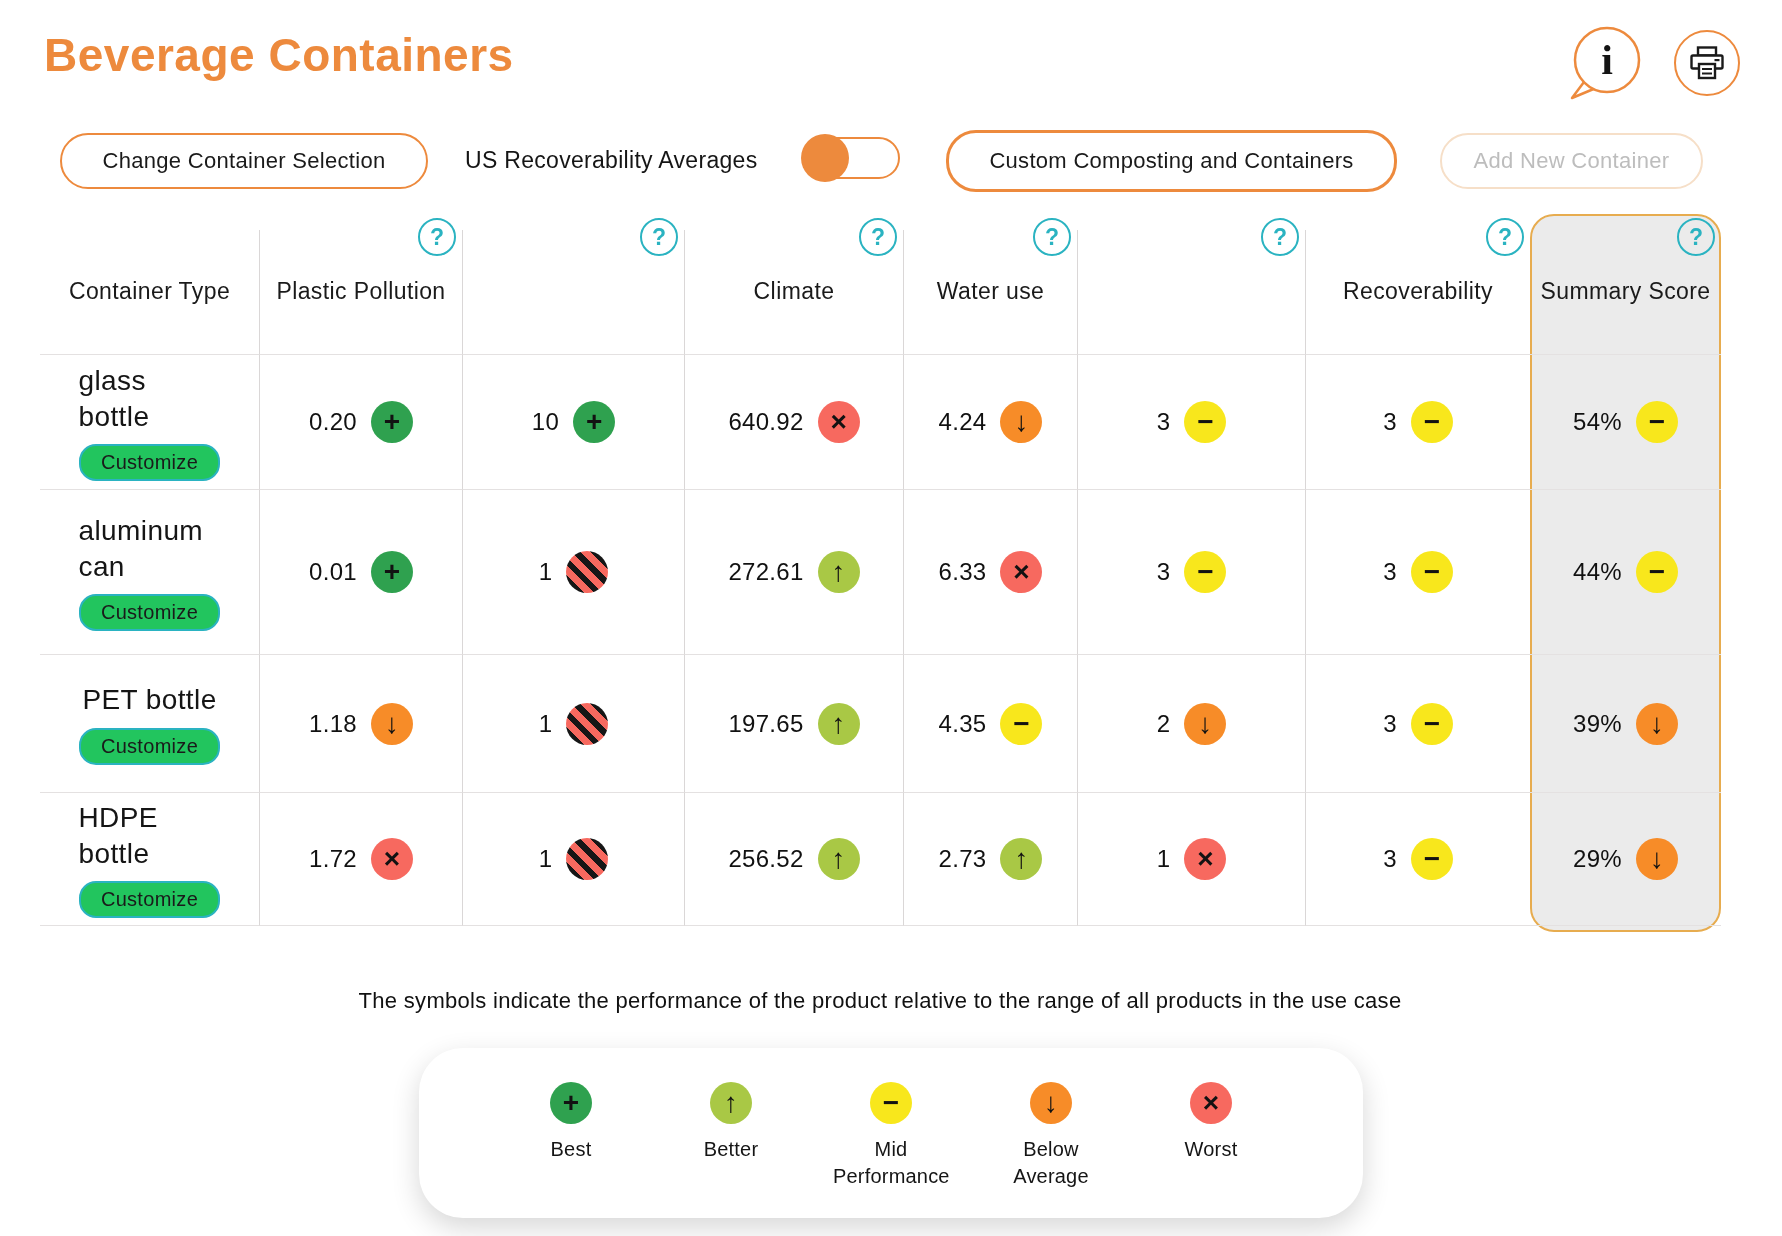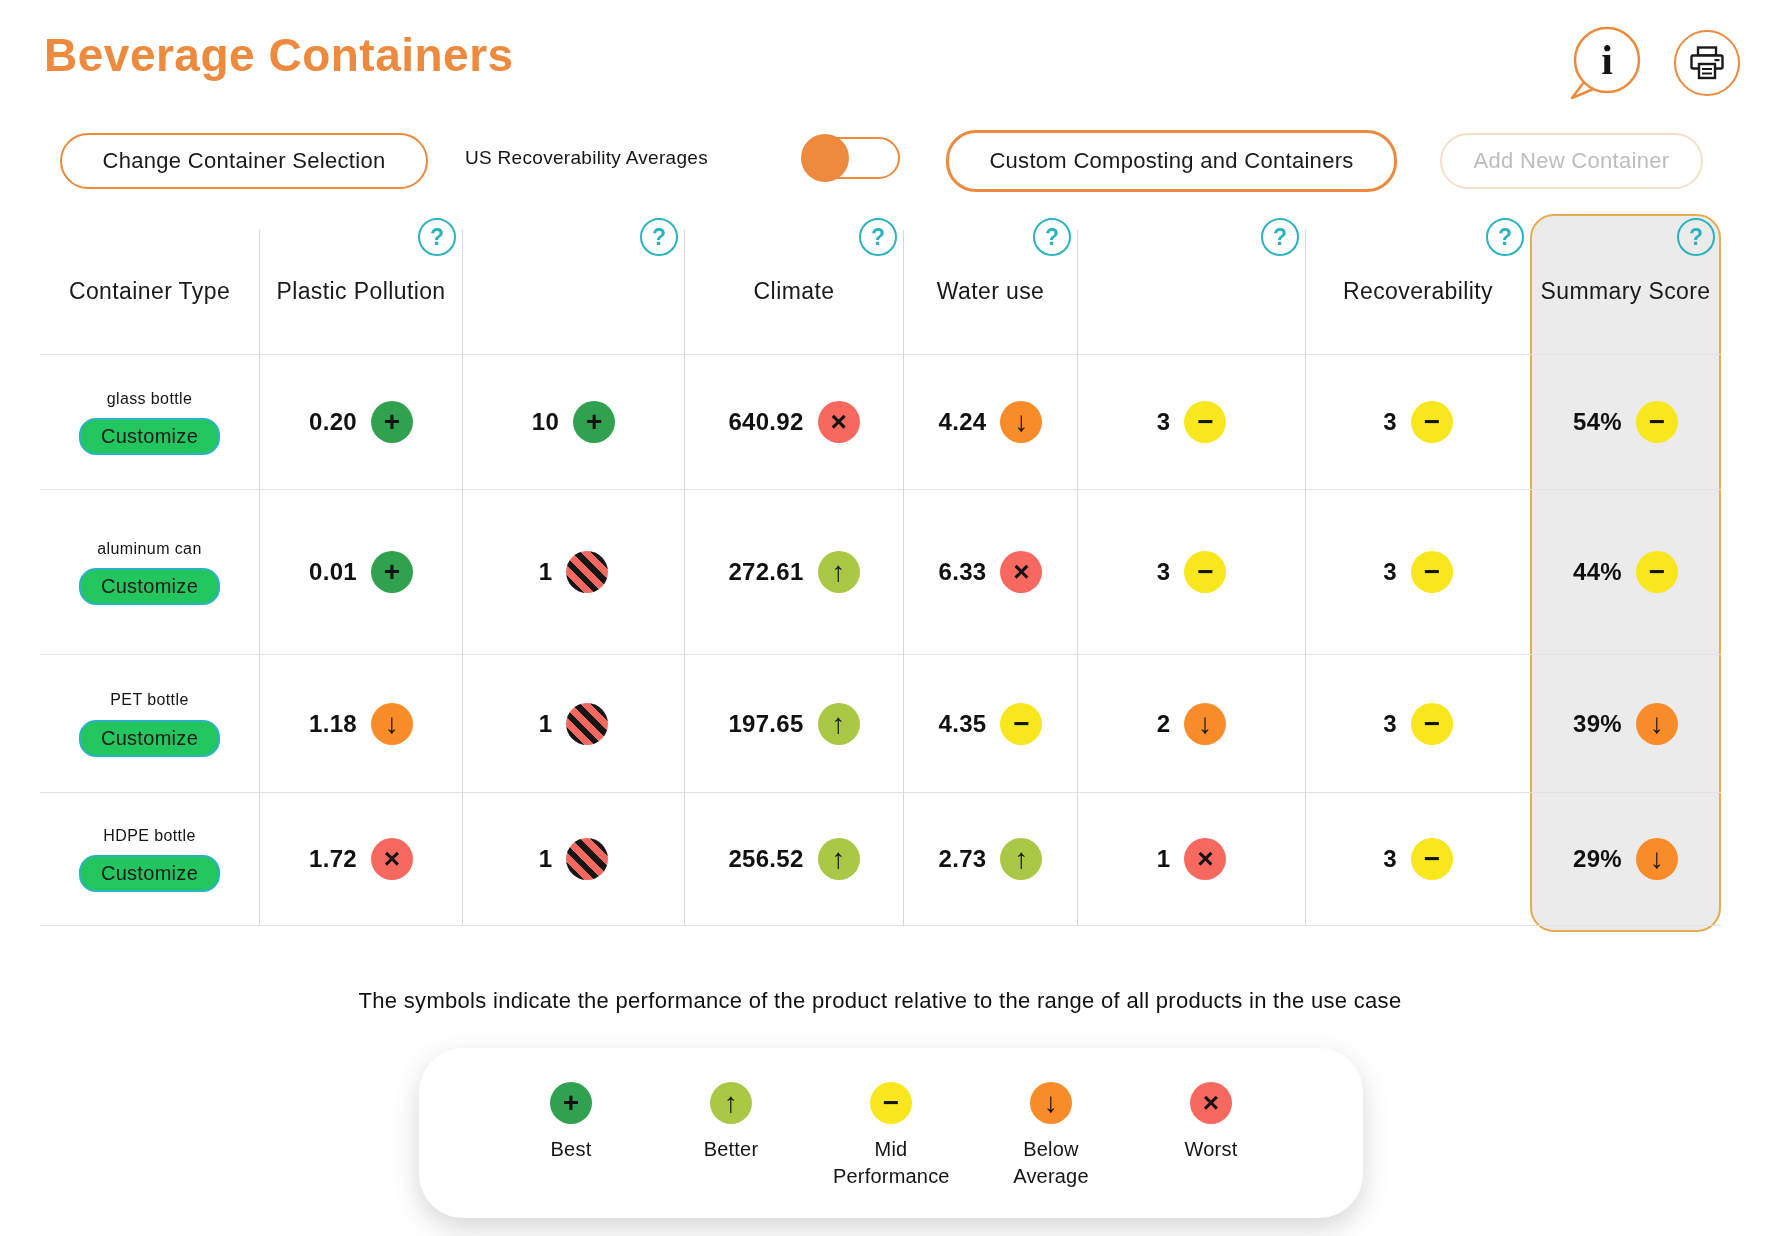--- a/index.html
+++ b/index.html
@@ -23,21 +23,21 @@
 
   
   .pill-btn {
     position:absolute; background:#fff; border:2px solid #ED8A3D; border-radius:30px;
     font-family:"Liberation Sans", sans-serif; font-size:22px; color:#1a1a1a;
     display:flex; align-items:center; justify-content:center; cursor:pointer; letter-spacing:0.3px;
   }
   .btn-change   { left:60px;  top:133px; width:368px; height:56px; }
   .btn-custom   { left:946px; top:130px; width:451px; height:62px; border-width:3px; }
   .btn-add      { left:1440px; top:133px; width:263px; height:56px; border-color:#F6DFC8; color:#BDBDBD; cursor:default; }
-  .toggle-label { position:absolute; left:465px; top:147px; font-size:19px; letter-spacing:0.3px; }
+  .toggle-label { position:absolute; left:465px; top:147px; font-size:23px; letter-spacing:0.3px; }
   .toggle {
     position:absolute; left:802px; top:137px; width:98px; height:42px;
     border:2px solid #ED8A3D; border-radius:22px; background:#fff; cursor:pointer;
   }
   .toggle .knob {
     position:absolute; left:-3px; top:-5px; width:48px; height:48px;
     border-radius:50%; background:#ED8A3D;
   }
 
   
@@ -59,27 +59,27 @@
     font-size:23px; letter-spacing:0.4px; text-align:center; line-height:1.3; max-width:180px; color:#1a1a1a;
   }
   .help-icon {
     position:absolute; top:-12px; right:6px; width:38px; height:38px; border-radius:50%;
     border:2.5px solid #2AB3C1; background:#fff; color:#2AB3C1;
     font-size:23px; font-weight:700; display:flex; align-items:center; justify-content:center;
     cursor:pointer;
   }
   .sum-col .help-icon { background:transparent; }
   .name-cell { flex-direction:column; gap:9px; }
-  .container-name { font-size:16px; letter-spacing:0.4px; text-align:left; line-height:1.3; max-width:142px; }
+  .container-name { font-size:28px; letter-spacing:0.4px; text-align:left; line-height:1.3; max-width:142px; }
   .customize-btn {
     background:#22c55e; border:2.5px solid #2AB3C1; border-radius:17px; padding:5px 20px;
     font-family:"Liberation Sans", sans-serif; font-size:20px; color:#1a1a1a; cursor:pointer; letter-spacing:0.3px;
   }
   .value-cell { gap:14px; }
-  .value-text { font-size:24px; letter-spacing:0.3px; color:#111;font-weight:bold; }
+  .value-text { font-size:24px; letter-spacing:0.3px; color:#111; }
   .badge {
     width:42px; height:42px; border-radius:50%; flex:0 0 42px;
     display:flex; align-items:center; justify-content:center;
     font-size:28px; font-weight:700; color:#121212; line-height:1;
   }
 
   
   .legend-caption {
     position:absolute; top:988px; left:0; width:1760px; text-align:center;
     font-size:22px; letter-spacing:0.3px; color:#111;

